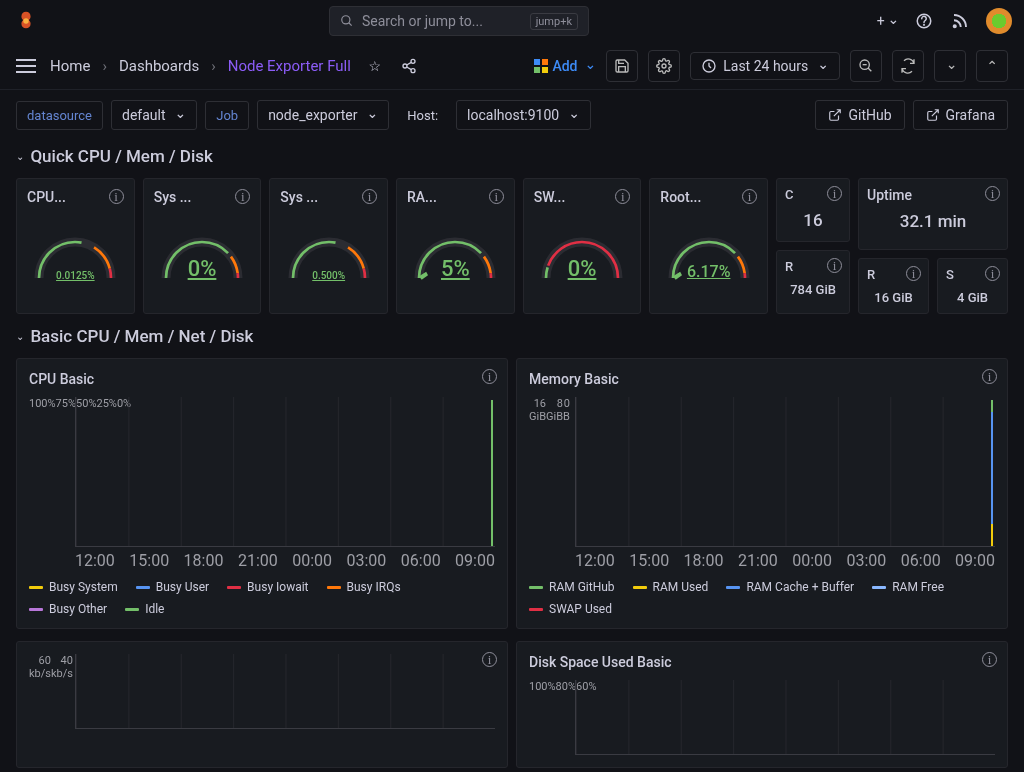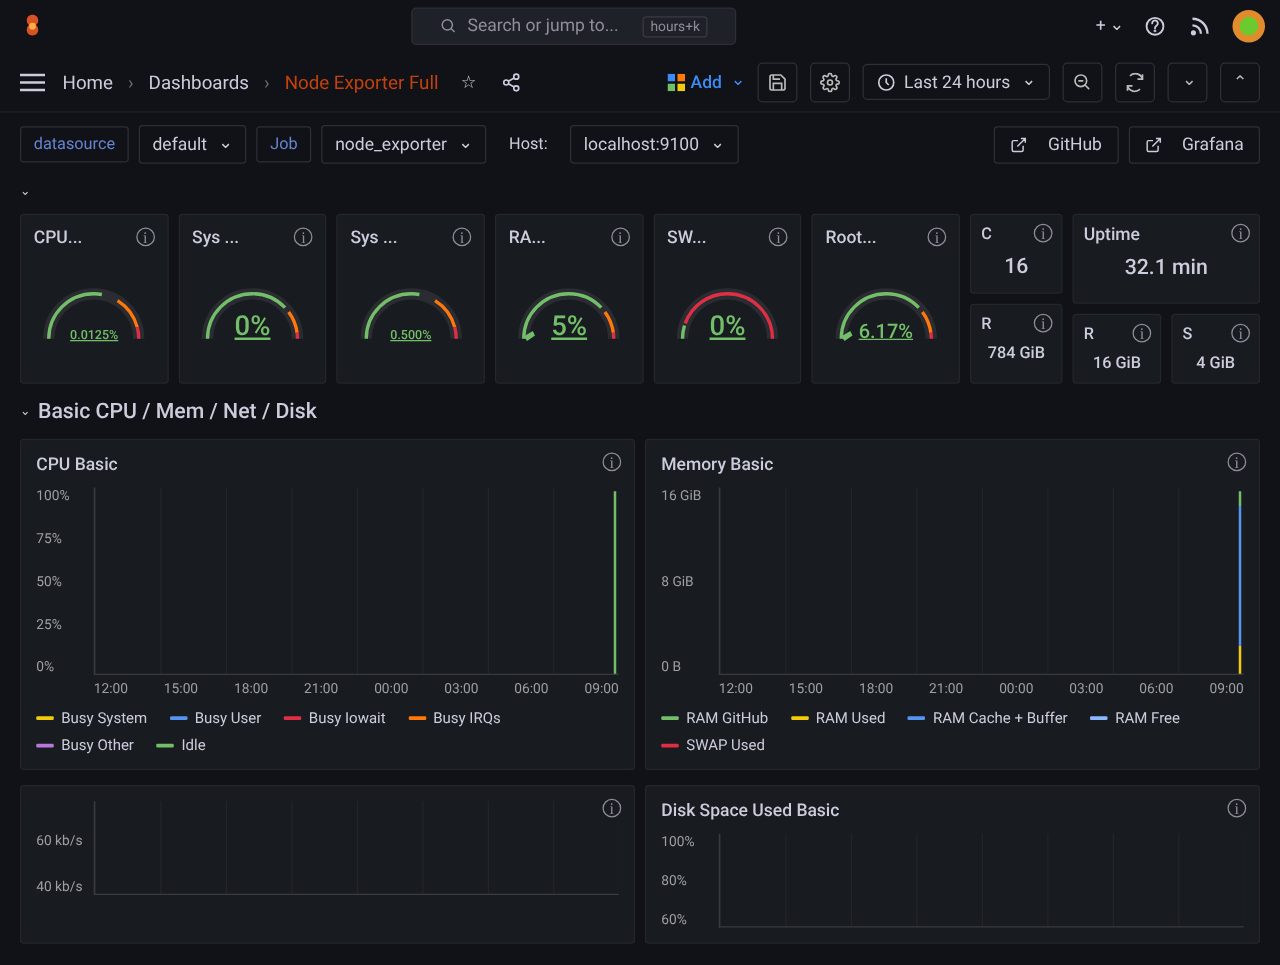--- a/index.html
+++ b/index.html
@@ -26,21 +26,21 @@
 .search-box {
   margin-left: auto;
   margin-right: auto;
   width: 260px;
   height: 30px;
   background: #1f2128;
   border: 1px solid #2e2f35;
   border-radius: 4px;
   display: flex;
   align-items: center;
-  padding: 0 22px;
+  padding: 0 10px;
   gap: 8px;
   color: #8e8e9a;
 }
 .kbd {
   font-size: 11px;
   border: 1px solid #3a3b42;
   border-radius: 3px;
   padding: 1px 5px;
   margin-left: auto;
 }
@@ -53,36 +53,36 @@
   display: flex;
   align-items: center;
   padding: 0 16px;
   gap: 14px;
   border-bottom: 1px solid #1f2128;
 }
 .hamburger { display: flex; flex-direction: column; gap: 4px; cursor: pointer; }
 .hamburger span { width: 20px; height: 2px; background: #ccccdc; }
 .breadcrumb { display: flex; align-items: center; gap: 12px; font-size: 15px; }
 .breadcrumb .sep { color: #6e6f77; }
-.breadcrumb .current { color: #c2410c; }
+.breadcrumb .current { color: #8b5cf6; }
 .nav-right { margin-left: auto; display: flex; align-items: center; gap: 10px; }
 .add-btn { color: #3d8bf7; display: flex; align-items: center; gap: 4px; font-weight: 500; }
 .time-picker { border: 1px solid #2e2f35; border-radius: 4px; padding: 5px 10px; display: flex; align-items: center; gap: 6px; }
 .sq-btn { border: 1px solid #2e2f35; border-radius: 4px; width: 32px; height: 32px; display: flex; align-items: center; justify-content: center; color: #bbb; }
 
 .controls {
   padding: 10px 16px;
   display: flex;
   align-items: center;
   gap: 8px;
   flex-wrap: wrap;
 }
 .var-label { color: #6485d1; font-size: 13px; border: 1px solid #2e2f35; border-radius: 3px; padding: 6px 10px; }
 .var-select { border: 1px solid #2e2f35; border-radius: 3px; padding: 6px 10px; display: flex; align-items: center; gap: 6px; }
-.link-btn { border: 1px solid #2e2f35; border-radius: 3px; padding: 6px 12px; display: flex; align-items: center; gap: 16px; margin-left: auto; }
+.link-btn { border: 1px solid #2e2f35; border-radius: 3px; padding: 6px 12px; display: flex; align-items: center; gap: 6px; margin-left: auto; }
 .link-btn + .link-btn { margin-left: 0; }
 
 .section-header { padding: 6px 16px; font-size: 17px; font-weight: 500; display: flex; align-items: center; gap: 6px; }
 .chev { font-size: 10px; }
 
 .panels-row { display: flex; gap: 8px; padding: 6px 16px; }
 .panel {
   background: #181b20;
   border: 1px solid #25262c;
   border-radius: 3px;
@@ -98,24 +98,24 @@
 .gauge svg { width: 100%; }
 .gauge-value { position: absolute; bottom: 2px; left: 0; right: 0; text-align: center; font-size: 22px; font-weight: 500; color: #73bf69; text-decoration: underline; }
 .gauge-value.small { font-size: 10px; }
 .stat-val { text-align: center; font-size: 17px; font-weight: 500; margin-top: 8px; white-space: nowrap; }
 .uptime-panel { flex: none; width: 150px; }
 
 .graph-row { display: flex; gap: 8px; padding: 6px 16px; }
 .graph-panel { flex: 1; background: #181b20; border: 1px solid #25262c; border-radius: 3px; padding: 12px; position: relative; }
 .graph-panel .panel-title { margin-bottom: 10px; }
 .plot { height: 150px; display: flex; }
-.yaxis { display: flex; flex-direction: column; justify-content: space-between; font-size: 11px; color: #9e9fa6; text-align: left; padding-right: 6px; width: 46px; }
+.yaxis { display: flex; flex-direction: row; justify-content: space-between; font-size: 11px; color: #9e9fa6; text-align: right; padding-right: 6px; width: 46px; }
 .plot-area { flex: 1; border-left: 1px solid #3a3b42; border-bottom: 1px solid #3a3b42; position: relative; background-image: linear-gradient(to right, #25262c 1px, transparent 1px); background-size: 12.5% 100%; }
 .plot-area .fill-line { position: absolute; right: 2px; top: 3px; bottom: 0; width: 2px; }
-.xaxis { display: flex; justify-content: space-between; font-size: 11px; color: #9e9fa6; margin-top: 4px; margin-left: 46px; }
+.xaxis { display: flex; justify-content: space-between; font-size: 16px; color: #9e9fa6; margin-top: 4px; margin-left: 46px; }
 .legend { display: flex; flex-wrap: wrap; gap: 8px 18px; margin-top: 10px; font-size: 12px; }
 .legend-item { display: flex; align-items: center; gap: 6px; }
 .swatch { width: 14px; height: 3px; border-radius: 1px; }
 
 .graph-row.short .plot { height: 75px; }
 .chevron-down::after { content: "⌄"; font-size: 14px; margin-left: 3px; position: relative; top: -2px; }
 </style>
 </head>
 <body>
 
@@ -125,21 +125,21 @@
         <path fill="#f05a28" d="M12 2c3 0 5 2 5 5 0 2-1 3-2 4 1 1 2 2 2 4 0 3-2 5-5 5s-5-2-5-5c0-2 1-3 2-4-1-1-2-2-2-4 0-3 2-5 5-5z" opacity="0.9"></path>
         <circle cx="12" cy="12" r="3" fill="#fbb040"></circle>
       </svg>
   </div>
   <div class="search-box">
     <svg width="14" height="14" viewBox="0 0 24 24" fill="none" stroke="#8e8e9a" stroke-width="2">
         <circle cx="10" cy="10" r="7"></circle>
         <line x1="20" y1="20" x2="15" y2="15"></line>
       </svg>
     <span>Search or jump to...</span>
-    <span class="kbd">hours+k</span>
+    <span class="kbd">jump+k</span>
   </div>
   <div class="top-actions">
     <div class="icon-btn chevron-down">+</div>
     <div class="icon-btn">
         <svg width="18" height="18" viewBox="0 0 24 24" fill="none" stroke="currentColor" stroke-width="2">
           <circle cx="12" cy="12" r="9"></circle>
           <path d="M9 9a3 3 0 115 2c-1 1-2 1-2 3" stroke-linecap="round"></path>
           <circle cx="12" cy="17" r="0.5" fill="currentColor"></circle>
         </svg>
       </div>
@@ -250,20 +250,21 @@
   <div class="link-btn">
       <svg width="14" height="14" viewBox="0 0 24 24" fill="none" stroke="currentColor" stroke-width="2">
         <path d="M18 13v6a2 2 0 01-2 2H5a2 2 0 01-2-2V8a2 2 0 012-2h6M15 3h6v6M10 14L21 3"></path>
       </svg>
       <span>Grafana</span>
     </div>
 </div>
 
 <div class="section-header">
     <span class="chev">⌄</span>
+    <span>Quick CPU / Mem / Disk</span>
   </div>
 
 <div class="panels-row">
   <div class="panel">
       <div class="panel-title">CPU...</div>
       <span class="info-icon">i</span>
       <div class="gauge-wrap">
         <div class="gauge"><svg viewBox="0 0 100 55">
             <path d="M10 50 A40 40 0 0 1 90 50" fill="none" stroke="#2b2c32" stroke-width="10"></path>
             <path d="M10 50 A40 40 0 0 1 90 50" fill="none" stroke="#73bf69" stroke-width="3" stroke-dasharray="70 200"></path>

